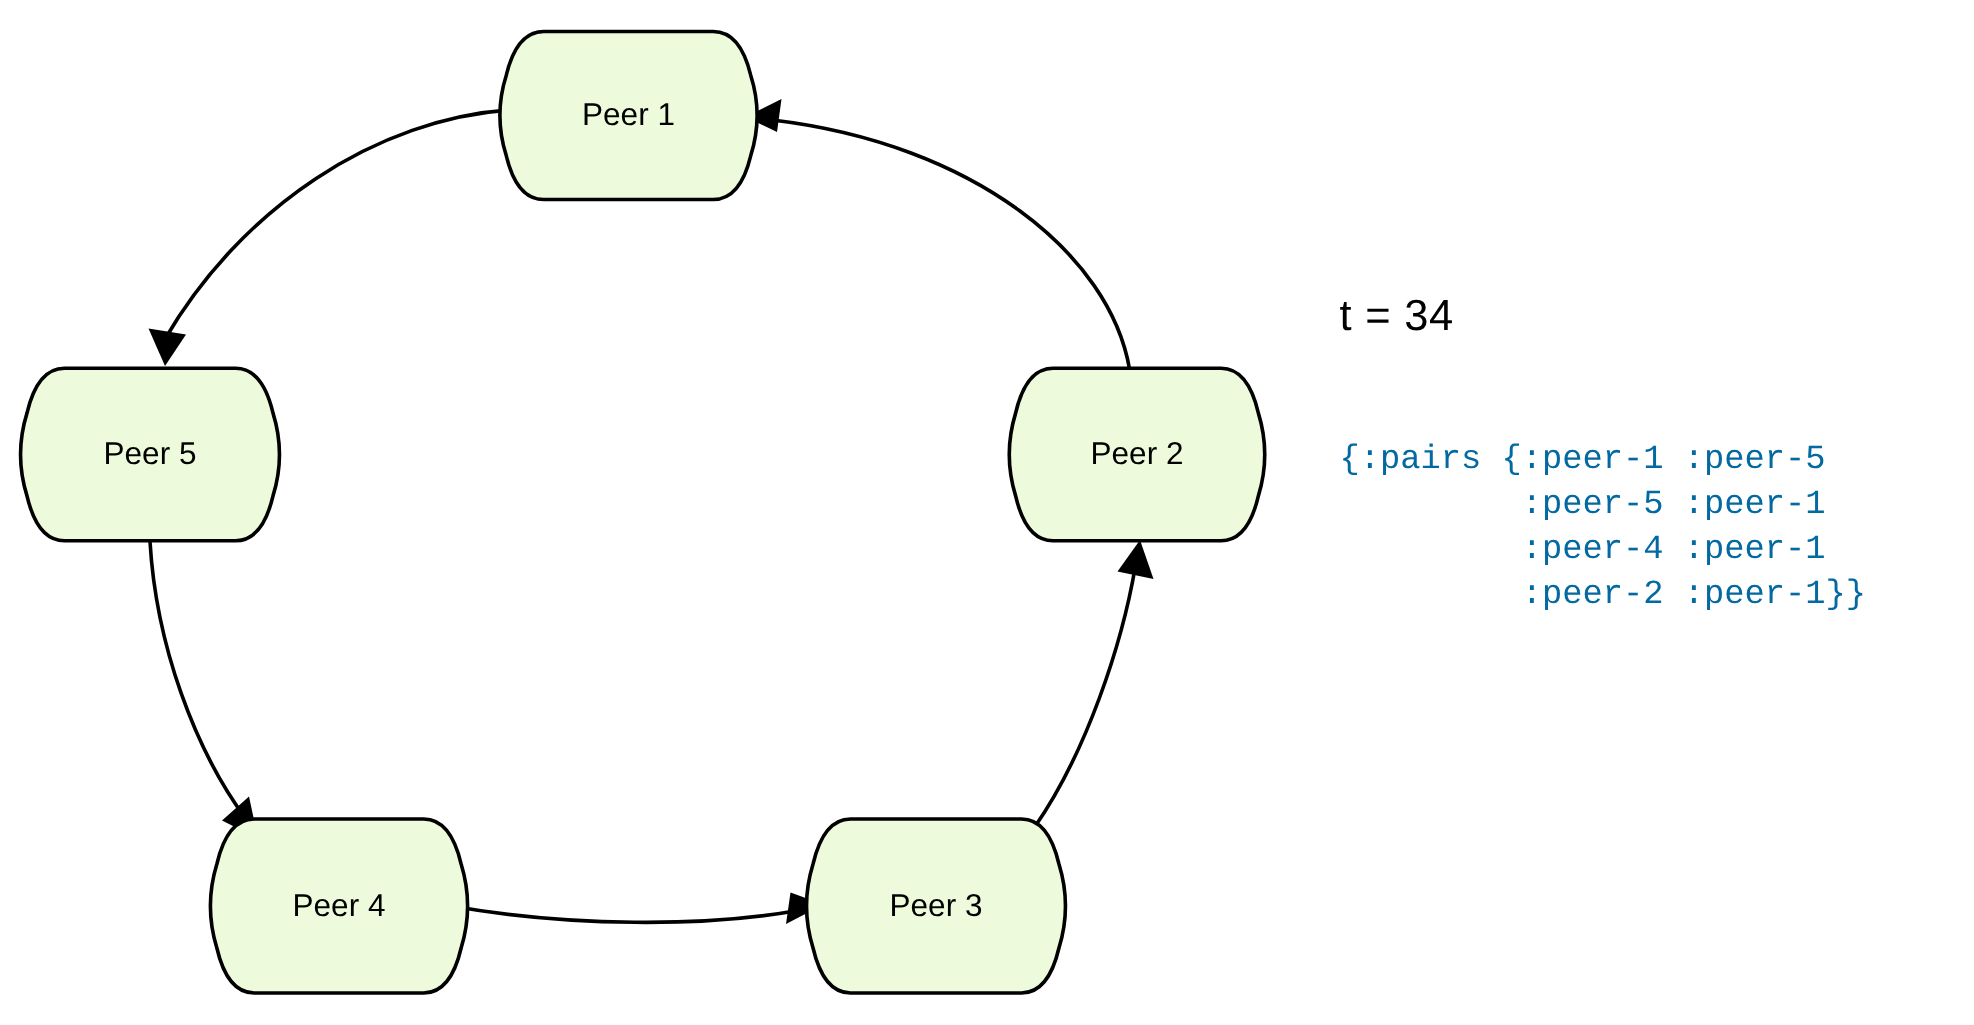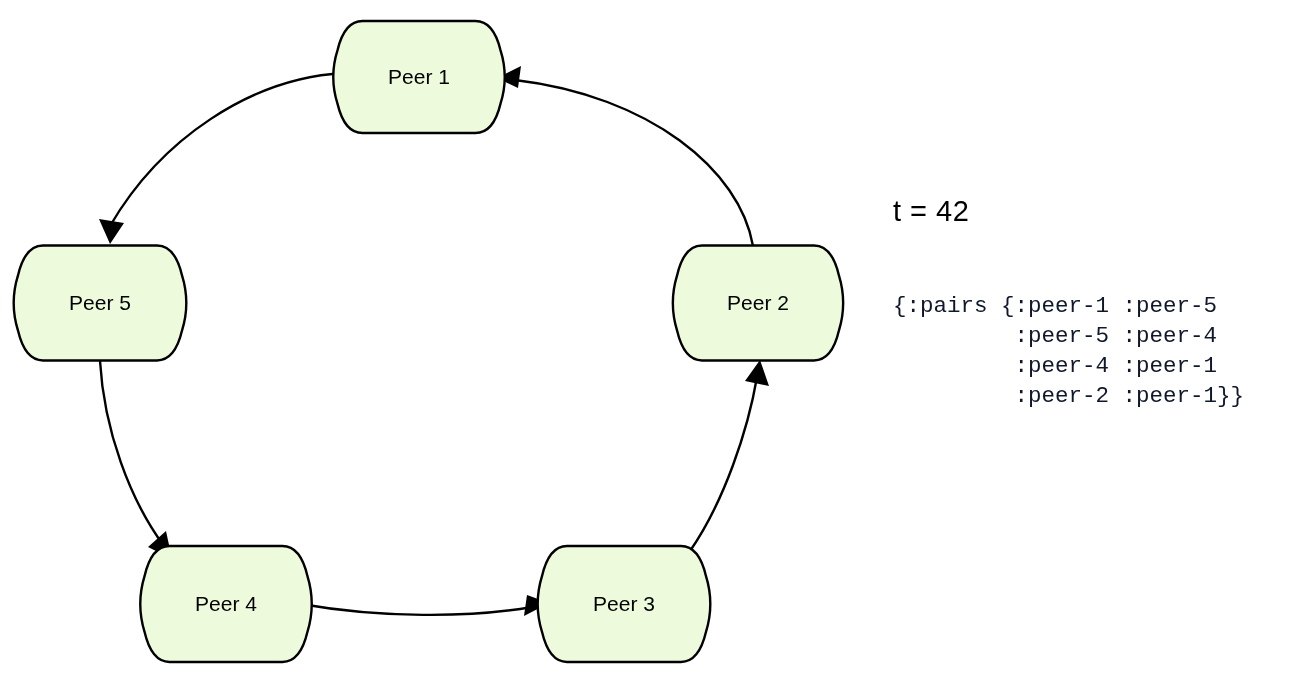--- a/index.html
+++ b/index.html
@@ -66,21 +66,21 @@
     color: #000000;
     letter-spacing: 0.5px;
     line-height: 1.1;
     white-space: pre;
   }
   .state-code {
     margin-top: 63px;
     font-family: "Liberation Mono", "DejaVu Sans Mono", monospace;
     font-size: 22.5px;
     line-height: 30px;
-    color: #0f172a;
+    color: #0369a1;
     white-space: pre;
   }
 </style>
 </head>
 <body>
 
 <div id="diagram-root">
   <svg class="canvas" viewBox="0 0 1316 683">
     <g id="edge-layer">
         <g>
@@ -122,16 +122,16 @@
           <text class="node-label" x="226" y="605">Peer 4</text>
         </g>
         <g>
           <path class="node-shape" d="M 43 245.5 L 157 245.5 Q 175 245.5 182.0125 275.4 C 187.75 293.8 187.75 312.2 182.0125 330.6 Q 175 360.5 157 360.5 L 43 360.5 Q 25 360.5 17.987499999999997 330.6 C 12.249999999999998 312.2 12.249999999999998 293.8 17.987499999999997 275.4 Q 25 245.5 43 245.5 Z" fill="#edfbdc" stroke="#000000"></path>
           <text class="node-label" x="100" y="304">Peer 5</text>
         </g>
       </g>
   </svg>
 
   <div class="side-panel">
-    <div class="time-readout">t = 42</div>
-    <div class="state-code" id="state-code"><div>{:pairs {:peer-1 :peer-5</div><div>         :peer-5 :peer-4</div><div>         :peer-4 :peer-1</div><div>         :peer-2 :peer-1}}</div></div>
+    <div class="time-readout">t = 34</div>
+    <div class="state-code" id="state-code"><div>{:pairs {:peer-1 :peer-5</div><div>         :peer-5 :peer-1</div><div>         :peer-4 :peer-1</div><div>         :peer-2 :peer-1}}</div></div>
   </div>
 </div>
 
 </body></html>

